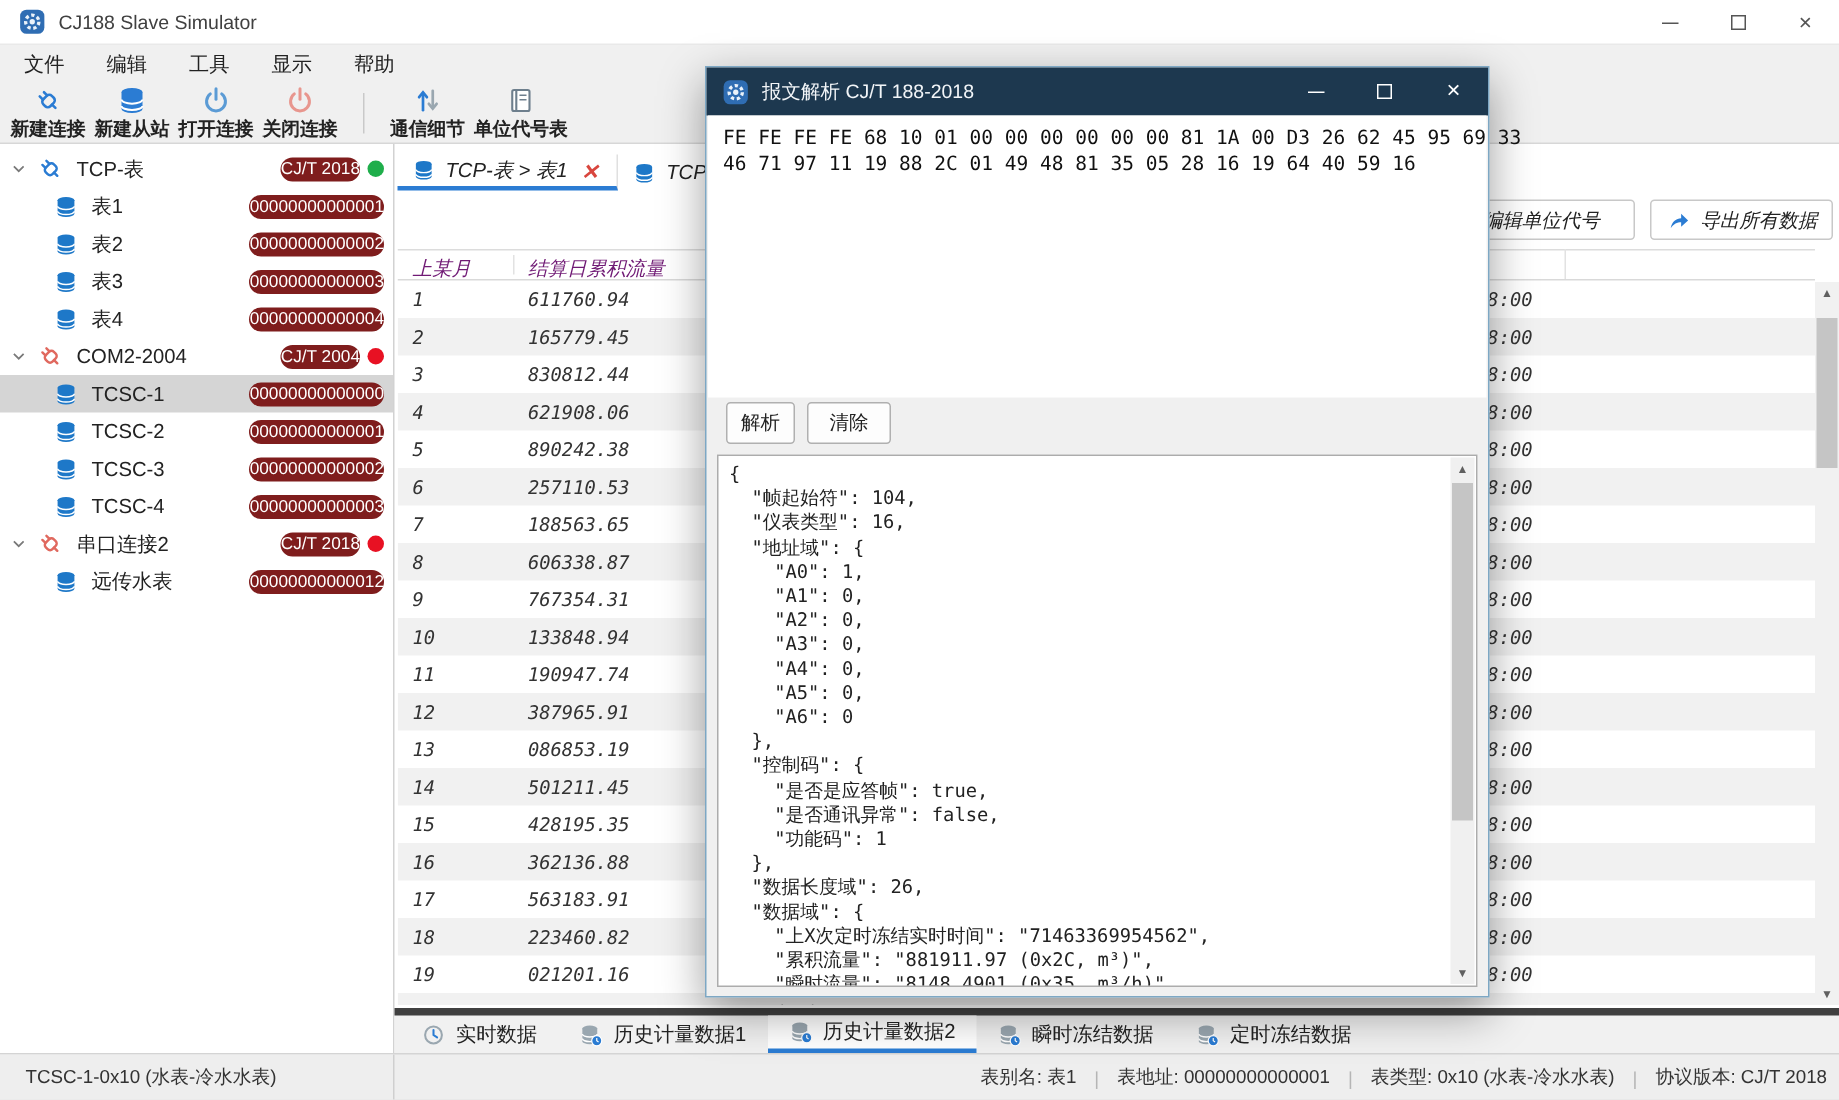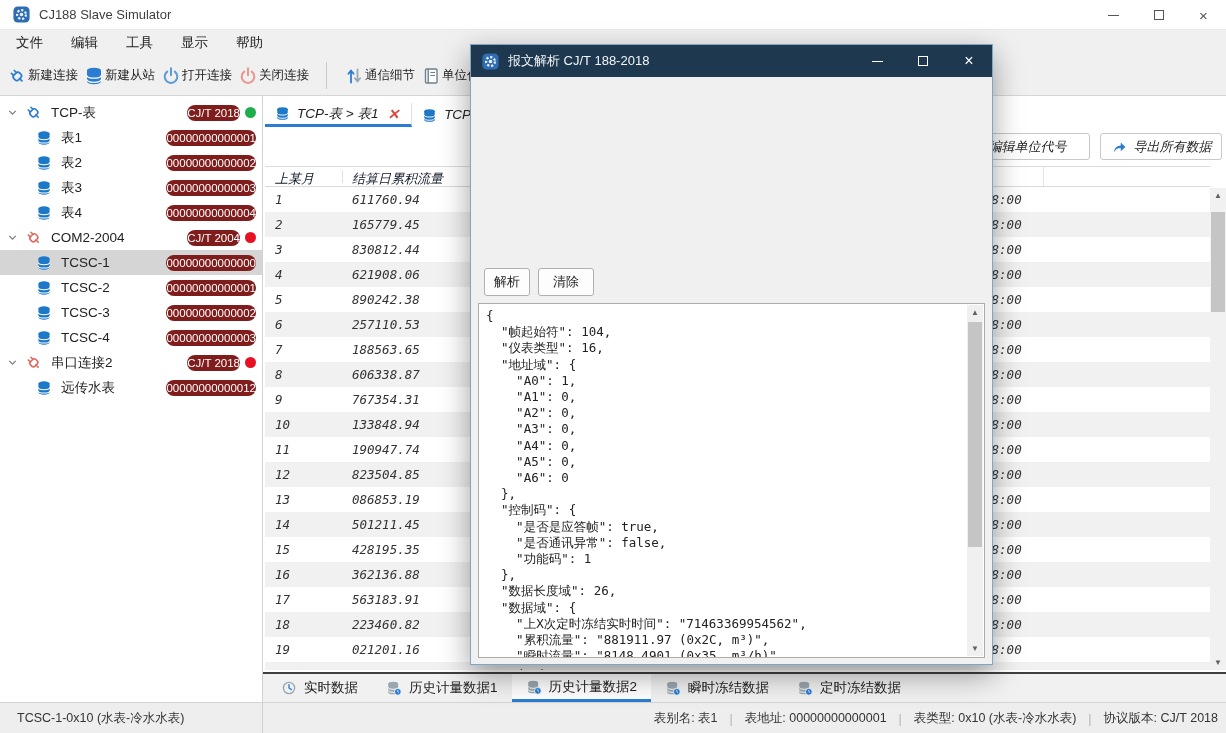--- a/index.html
+++ b/index.html
@@ -16,21 +16,21 @@
   .wc-min i { display:block; width:11px; height:1px; background:#555; }
   .wc-max i { display:block; width:10px; height:10px; border:1px solid #555; }
   .wc-close { font-size:15px; line-height:1; }
 
   
   .menubar { position:absolute; left:0; top:30px; width:1226px; height:26px; background:#f0f0f0; display:flex; align-items:flex-start; padding-left:2px; }
   .menu-item { padding:0 14px; font-size:13.5px; color:#222; height:26px; display:flex; align-items:center; }
 
   
   .toolbar { position:absolute; left:0; top:56px; width:1226px; height:40px; background:#f0f0f0; border-bottom:1px solid #d7d7d7; display:flex; align-items:stretch; padding-left:4px; }
-  .tb-item { min-width:54px; display:flex; flex-direction:row; align-items:center; justify-content:center; gap:1px; padding:0 3px; }
+  .tb-item { min-width:54px; display:flex; flex-direction:column; align-items:center; justify-content:center; gap:1px; padding:0 3px;font-weight:bold; }
   .tb-icon { height:20px; display:flex; align-items:center; }
   .tb-label { font-size:12.5px; color:#222; white-space:nowrap; }
   .tb-sep { width:1px; background:#c9c9c9; margin:6px 14px; }
 
   
   .sidebar { position:absolute; left:0; top:96px; width:263px; height:606px; background:#fff; border-right:1px solid #d2d2d2; padding-top:4px; overflow:hidden; }
   .tree-row { height:25px; display:flex; align-items:center; padding-right:6px; font-size:13.5px; color:#222; }
   .tree-row.selected { background:#d5d5d5; }
   .tr-chevron { width:14px; margin-left:6px; display:flex; }
   .tr-plug { width:20px; margin-left:4px; display:flex; }
@@ -45,40 +45,40 @@
   .tabstrip { position:absolute; left:0; top:7px; height:24px; display:flex; }
   .tab { display:flex; align-items:center; gap:7px; padding:0 12px 0 10px; font-size:13.5px; color:#222; border-right:1px solid #e0e0e0; }
   .tab.active { border-bottom:3px solid #2b7cd3; }
   .tab-close { color:#d9463e; font-size:14px; font-weight:bold; margin-left:2px; }
 
   .action-btn { position:absolute; top:37px; height:27px; background:#fff; border:1px solid #c8c8c8; border-radius:3px; font-size:13px; color:#222; display:flex; align-items:center; justify-content:center; gap:7px; }
   .btn-editunit { left:700px; width:125px; }
   .btn-export { left:835px; width:122px; }
 
   .grid { position:absolute; left:0; top:70px; width:945px; height:504px; overflow:hidden; }
-  .grid-header { position:absolute; left:0; top:0; width:945px; height:21px; background:#fff; border-top:1px solid #dcdcdc; border-bottom:1px solid #d9d9d9; font-size:13px; color:#0f172a; }
+  .grid-header { position:absolute; left:0; top:0; width:945px; height:21px; background:#fff; border-top:1px solid #dcdcdc; border-bottom:1px solid #d9d9d9; font-size:13px; color:#701a75; }
   .gh-c1 { position:absolute; left:10px; top:3px; }
   .gh-c2 { position:absolute; left:87px; top:3px; }
   .gh-div1 { position:absolute; left:77px; top:3px; bottom:3px; width:1px; background:#e2e2e2; }
   .gh-div2 { position:absolute; left:778px; top:-8px; bottom:0; width:1px; background:#e2e2e2; }
   .grid-body { position:absolute; left:0; top:21px; width:945px; height:483px; overflow:hidden; }
   .grid-row { position:relative; height:25px; width:945px; }
   .grid-row.alt { background:#f1f1f1; }
   .gc { position:absolute; top:5px; font-size:12.5px; font-family:"DejaVu Sans Mono",monospace; color:#333; white-space:pre; }
   .gc1 { left:10px; } .gc2 { left:87px; } .gc3 { left:213px; } .gc4 { left:412px; } .gc5 { left:561px; }
 
   
   .vscroll { position:absolute; left:1210px; top:188px; width:16px; height:482px; background:#f1f1f1; }
   .vs-arrow { position:absolute; left:0; width:16px; height:15px; color:#606060; font-size:8px; display:flex; align-items:center; justify-content:center; }
   .vs-up { top:0; } .vs-down { bottom:0; }
   .vs-thumb { position:absolute; left:1px; width:14px; background:#c5c5c5; }
   .vscroll .vs-thumb { top:24px; height:100px; }
 
   
-  .bottomtabs { position:absolute; left:263px; right:0; top:672px; height:30px; background:#f1f1f1; border-top:2px solid #404040; display:flex; align-items:stretch; padding-left:4px; z-index:20; }
+  .bottomtabs { position:absolute; left:263px; right:0; top:672px; height:30px; background:#f1f1f1; border-top:5px solid #404040; display:flex; align-items:stretch; padding-left:4px; z-index:20; }
   .btab { display:flex; align-items:center; gap:7px; padding:0 14px; font-size:13.5px; color:#222; }
   .btab.active { background:#fff; border-bottom:3px solid #2b7cd3; }
 
   
   .statusbar { position:absolute; left:0; top:702px; width:1226px; height:31px; background:#eeeeee; border-top:1px solid #d4d4d4; z-index:30; font-size:12.5px; color:#333; }
   .sb-left { position:absolute; left:0; top:0; width:263px; height:31px; border-right:1px solid #cfcfcf; display:flex; align-items:center; padding-left:17px; background:#eeeeee; }
   .sb-right { position:absolute; right:8px; top:0; height:31px; display:flex; align-items:center; gap:12px; }
   .sb-field { white-space:nowrap; }
   .sb-sep { color:#b5b5b5; }
 
@@ -526,21 +526,21 @@
           </div>
           <div class="grid-row">
             <span class="gc gc1">11</span>
             <span class="gc gc2">190947.74</span>
             <span class="gc gc3">0x2C (m³)</span>
             <span class="gc gc4">XXXXXX.XX</span>
             <span class="gc gc5">2024/01/04 19:57:51 +08:00</span>
           </div>
           <div class="grid-row alt">
             <span class="gc gc1">12</span>
-            <span class="gc gc2">823504.85</span>
+            <span class="gc gc2">387965.91</span>
             <span class="gc gc3">0x2C (m³)</span>
             <span class="gc gc4">XXXXXX.XX</span>
             <span class="gc gc5">2024/01/04 19:57:51 +08:00</span>
           </div>
           <div class="grid-row">
             <span class="gc gc1">13</span>
             <span class="gc gc2">086853.19</span>
             <span class="gc gc3">0x2C (m³)</span>
             <span class="gc gc4">XXXXXX.XX</span>
             <span class="gc gc5">2024/01/04 19:57:51 +08:00</span>
@@ -698,20 +698,22 @@
       <div class="dlg-controls">
         <span class="dwc dwc-min">
             <i></i>
           </span>
         <span class="dwc dwc-max">
             <i></i>
           </span>
         <span class="dwc dwc-close">×</span>
       </div>
     </div>
+    <div class="dlg-hex" id="hexarea">FE FE FE FE 68 10 01 00 00 00 00 00 00 81 1A 00 D3 26 62 45 95 69 33
+46 71 97 11 19 88 2C 01 49 48 81 35 05 28 16 19 64 40 59 16</div>
     <div class="dlg-btn dlg-btn-parse">
       <span>解析</span>
     </div>
     <div class="dlg-btn dlg-btn-clear">
       <span>清除</span>
     </div>
     <div class="dlg-json" id="jsonarea">
       <div class="json-scroll">
         <span class="vs-arrow vs-up">▲</span>
         <span class="vs-thumb"></span>

